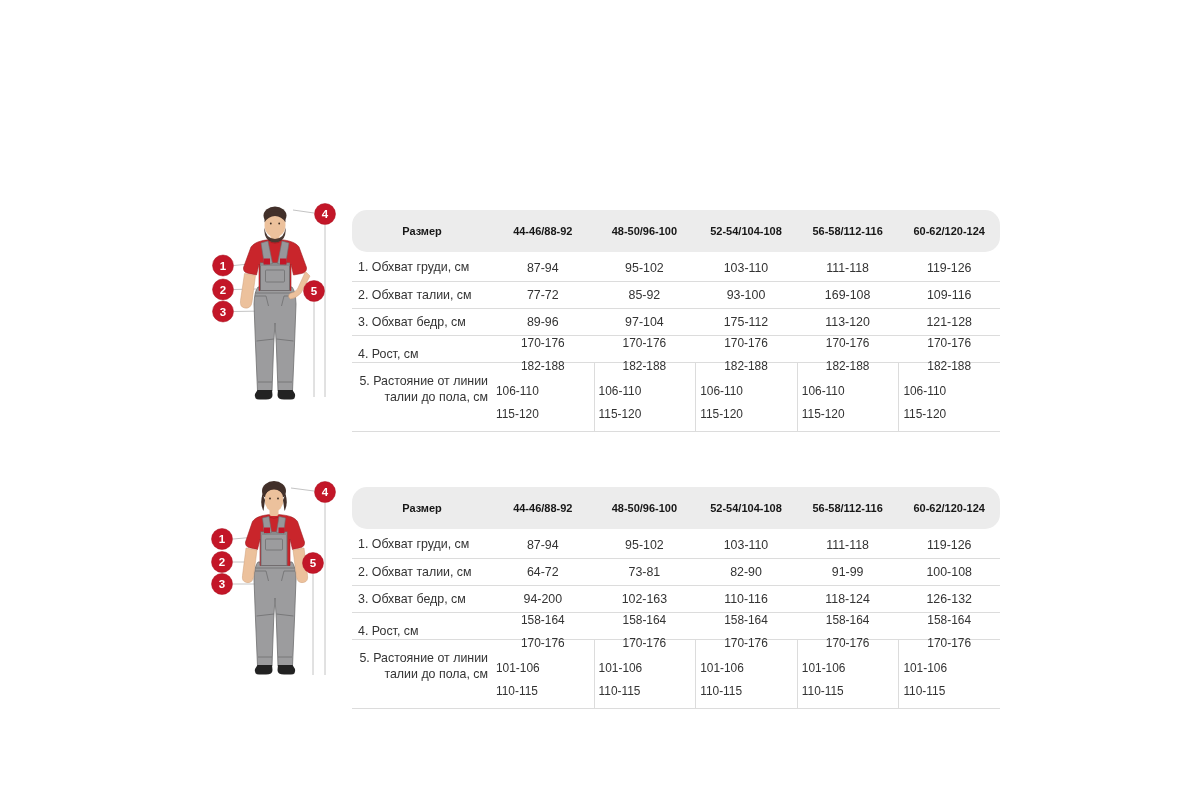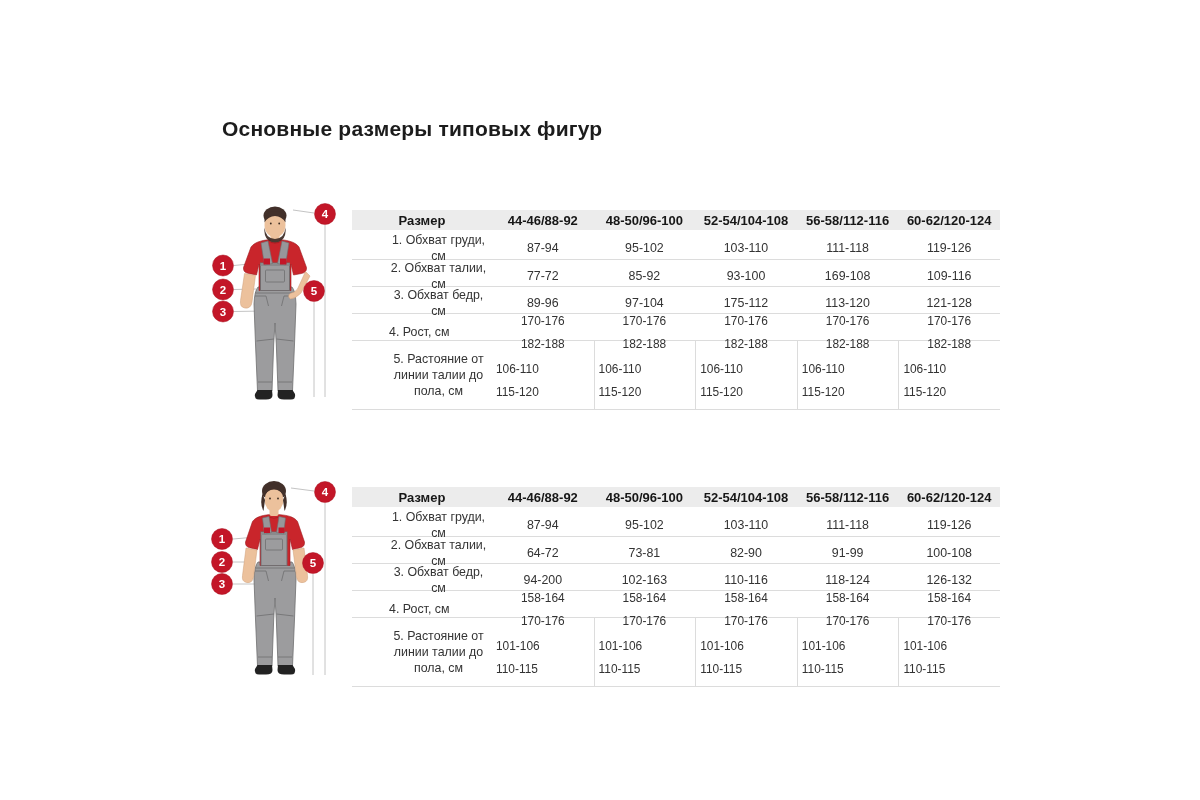--- a/index.html
+++ b/index.html
@@ -14,42 +14,41 @@
   .figure-svg{position:absolute;left:198px;width:150px;height:232px;}
   #figure-men{top:192px;}
   #figure-women{top:467px;}
 
   .size-table{position:absolute;left:352px;width:648px;color:#333;}
   #table-men{top:210px;}
   #table-women{top:487px;}
 
   .t-row{display:grid;grid-template-columns:140px repeat(5,1fr);box-sizing:border-box;}
   .t-head{
-    background:var(--header-bg,#ececec);height:20px;margin-bottom:2px;
-    font-weight:700;font-size:13px;color:#171717;
+    background:var(--header-bg,#ececec);height:42px;margin-bottom:2px;
+    font-weight:700;font-size:11px;color:#171717;border-radius:15px;
   }
   .t-body{height:27px;border-top:1px solid var(--border-gray,#dcdcdc);font-size:12.4px;}
   .t-row:nth-child(2){border-top:none;}
   .t-tall{height:70px;border-bottom:1px solid var(--border-gray,#dcdcdc);}
   .t-cell{
     display:flex;align-items:center;justify-content:center;
     padding:0 4px;text-align:center;box-sizing:border-box;min-width:0;
   }
-  .t-label{justify-content:flex-start;text-align:center;padding-left:6px;line-height:1.3;margin-left:31px;}
+  .t-label{justify-content:flex-start;text-align:right;padding-left:6px;line-height:1.3;}
   .t-tall .t-cell{align-items:flex-start;padding-top:10px;}
   .t-tall .t-cell:nth-child(n+3){border-left:1px solid var(--border-gray,#dcdcdc);}
   .t-pair{gap:9px;font-size:11.9px;flex-direction:column;}
   .t-pair span{white-space:nowrap;}
 </style>
 </head>
 <body>
 
 <div class="canvas">
 
-  <h1 class="page-title">Основные размеры типовых фигур</h1>
 
   <svg id="figure-men" class="figure-svg" viewBox="0 0 150 232">
     <g stroke="var(--line-gray,#c4c4c4)" stroke-width="1" fill="none">
       <path d="M95,18 L116,21"></path>
       <path d="M127,33 L127,205"></path>
       <path d="M116,110 L116,205"></path>
       <path d="M36,73.5 L71,70"></path>
       <path d="M36,97.5 L58,97"></path>
       <path d="M36,119.5 L67,119"></path>
     </g>

